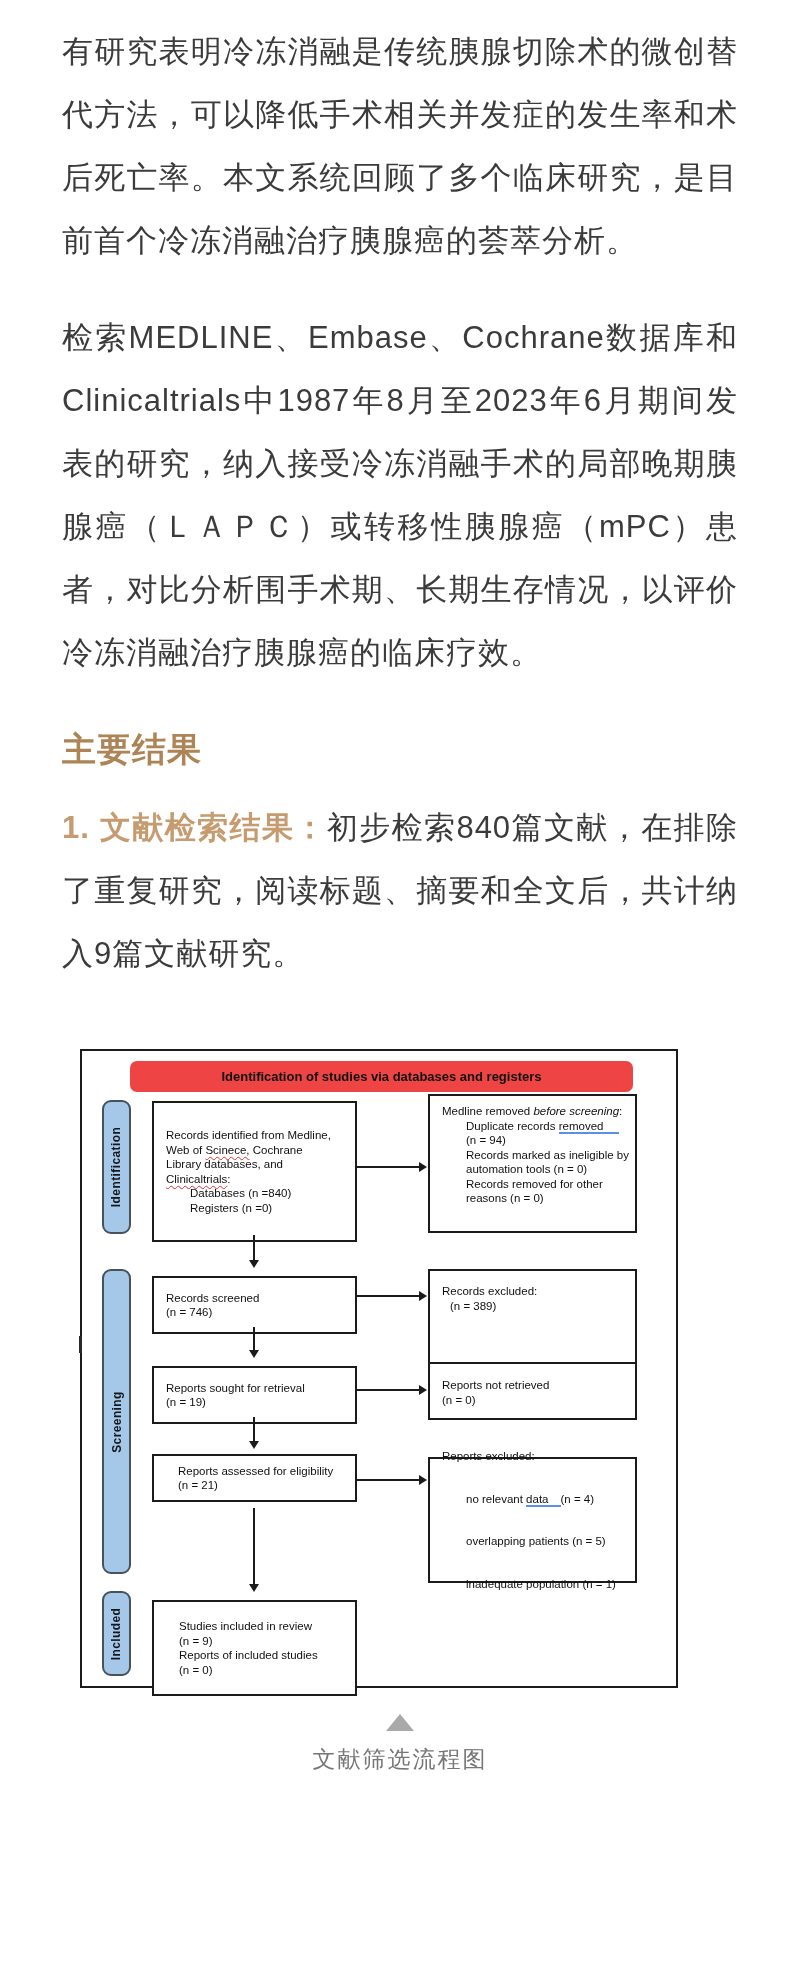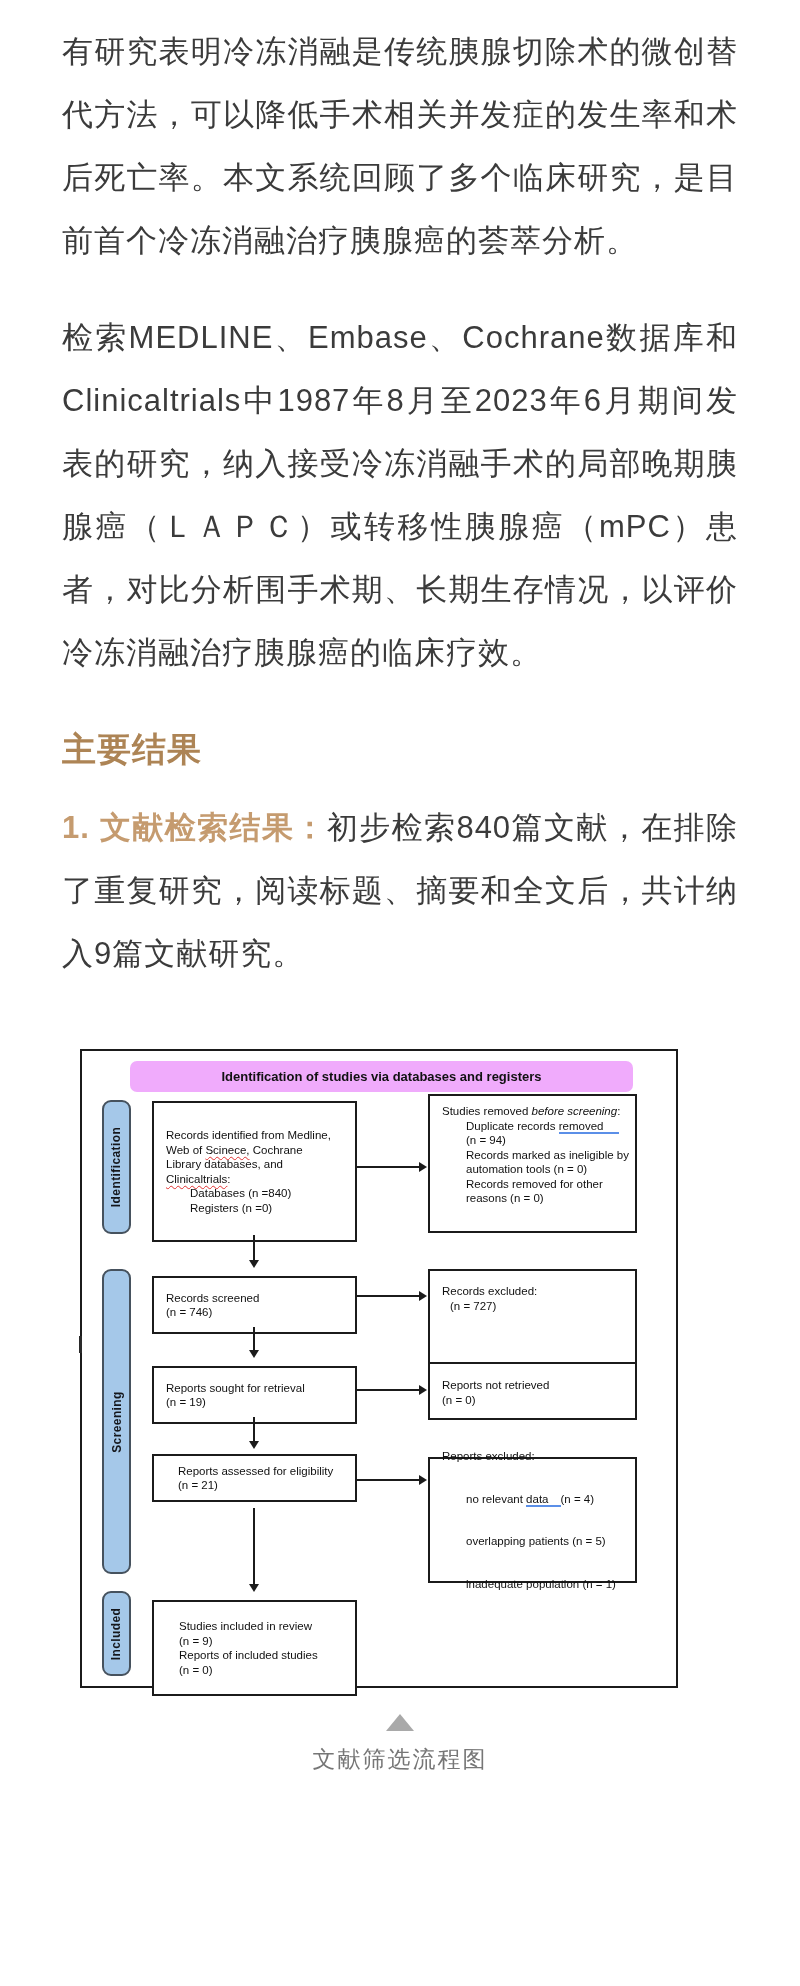--- a/index.html
+++ b/index.html
@@ -42,21 +42,21 @@
   
   .figure { position: relative; height: 760px; margin-top: 58px; width: 800px; }
 
   .frame {
     position: absolute; left: 80px; top: 6px; width: 598px; height: 639px;
     border: 2px solid #1b1b1b; background: #ffffff;
   }
 
   .banner {
     position: absolute; left: 130px; top: 18px; width: 503px; height: 31px;
-    background: #f0abfc; border-radius: 7px;
+    background: #ef4444; border-radius: 7px;
     display: flex; align-items: center; justify-content: center;
     font-size: 13px; font-weight: bold; color: #111111;
   }
 
   .stage-tab {
     position: absolute; left: 102px; width: 29px;
     background: #a5c8e9; border: 2px solid #46525e; border-radius: 9px;
     display: flex; align-items: center; justify-content: center;
   }
   .stage-tab .rot {
@@ -169,35 +169,35 @@
     <div class="fbox col-left box-identified vcenter">
       <div><span>Records identified from Medline,</span></div>
       <div><span>Web of </span><span class="squiggle">Scinece,</span><span> Cochrane</span></div>
       <div><span>Library databases, and</span></div>
       <div><span class="squiggle">Clinicaltrials</span><span>:</span></div>
       <div class="indent"><span>Databases (n =840)</span></div>
       <div class="indent"><span>Registers (n =0)</span></div>
     </div>
 
     <div class="fbox col-right box-removed">
-      <div><span>Studies removed </span><span class="ital">before screening</span><span>:</span></div>
+      <div><span>Medline removed </span><span class="ital">before screening</span><span>:</span></div>
       <div class="indent"><span>Duplicate records </span><span class="blue-ul">removed</span></div>
       <div class="indent"><span>(n = 94)</span></div>
       <div class="indent"><span>Records marked as ineligible by automation tools (n = 0)</span></div>
       <div class="indent"><span>Records removed for other reasons (n = 0)</span></div>
     </div>
 
     <div class="fbox col-left box-screened vcenter">
       <div><span>Records screened</span></div>
       <div><span>(n = 746)</span></div>
     </div>
 
     <div class="fbox col-right box-records-excluded">
       <div><span>Records excluded:</span></div>
-      <div class="indent-sm"><span>(n = 727)</span></div>
+      <div class="indent-sm"><span>(n = 389)</span></div>
     </div>
 
     <div class="fbox col-left box-sought vcenter">
       <div><span>Reports sought for retrieval</span></div>
       <div><span>(n = 19)</span></div>
     </div>
 
     <div class="fbox col-right box-not-retrieved">
       <div><span>Reports not retrieved</span></div>
       <div><span>(n = 0)</span></div>

